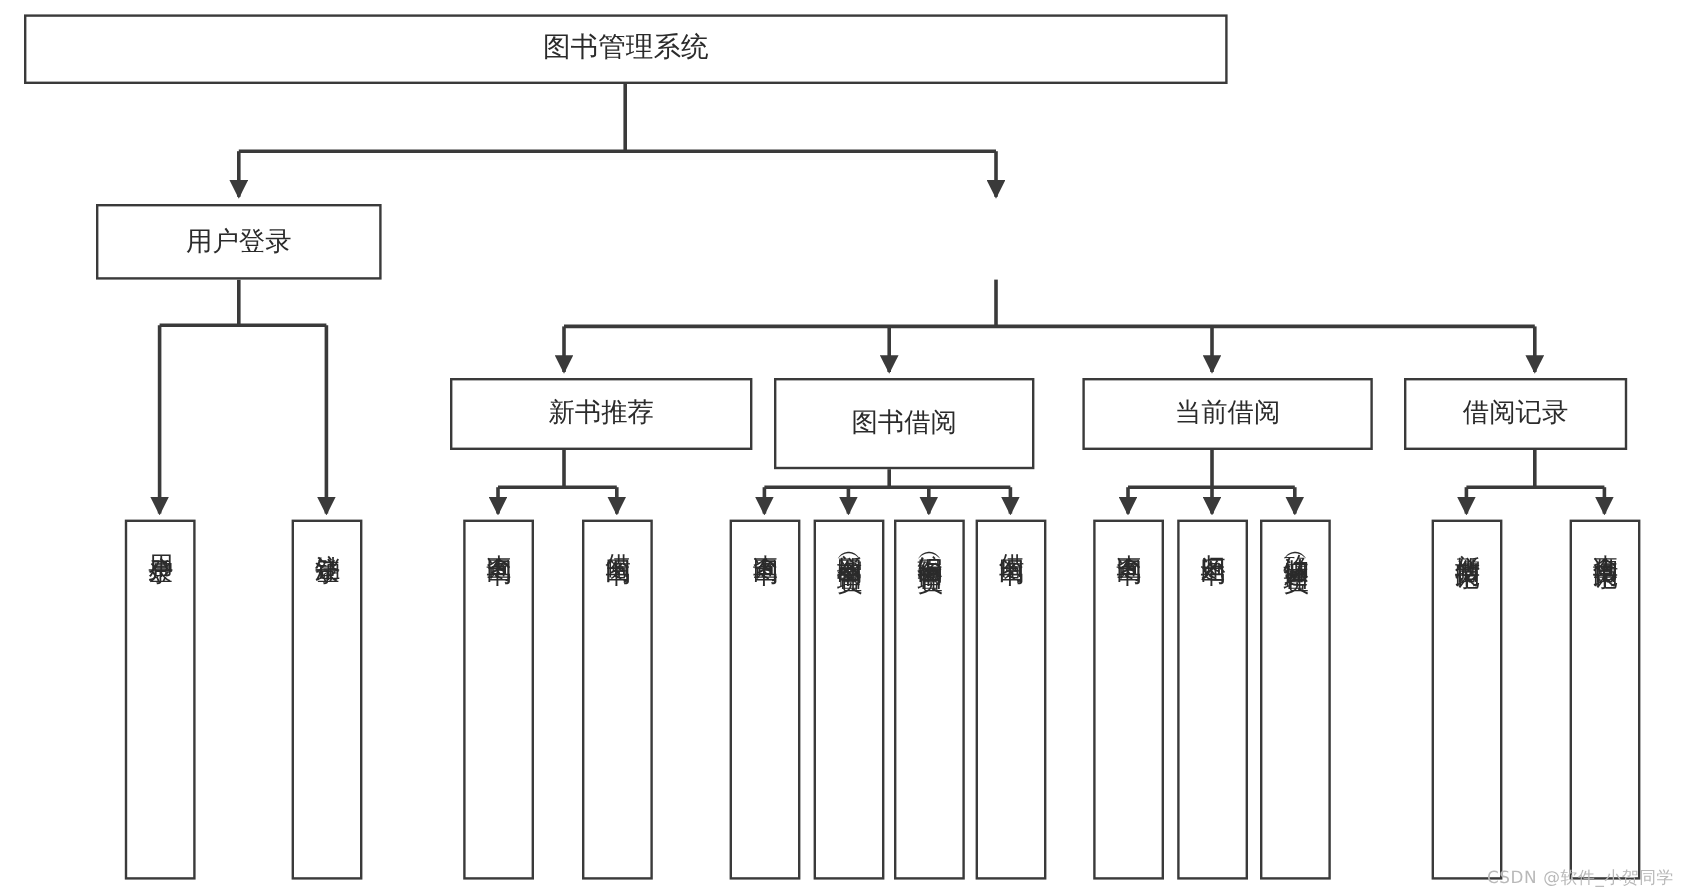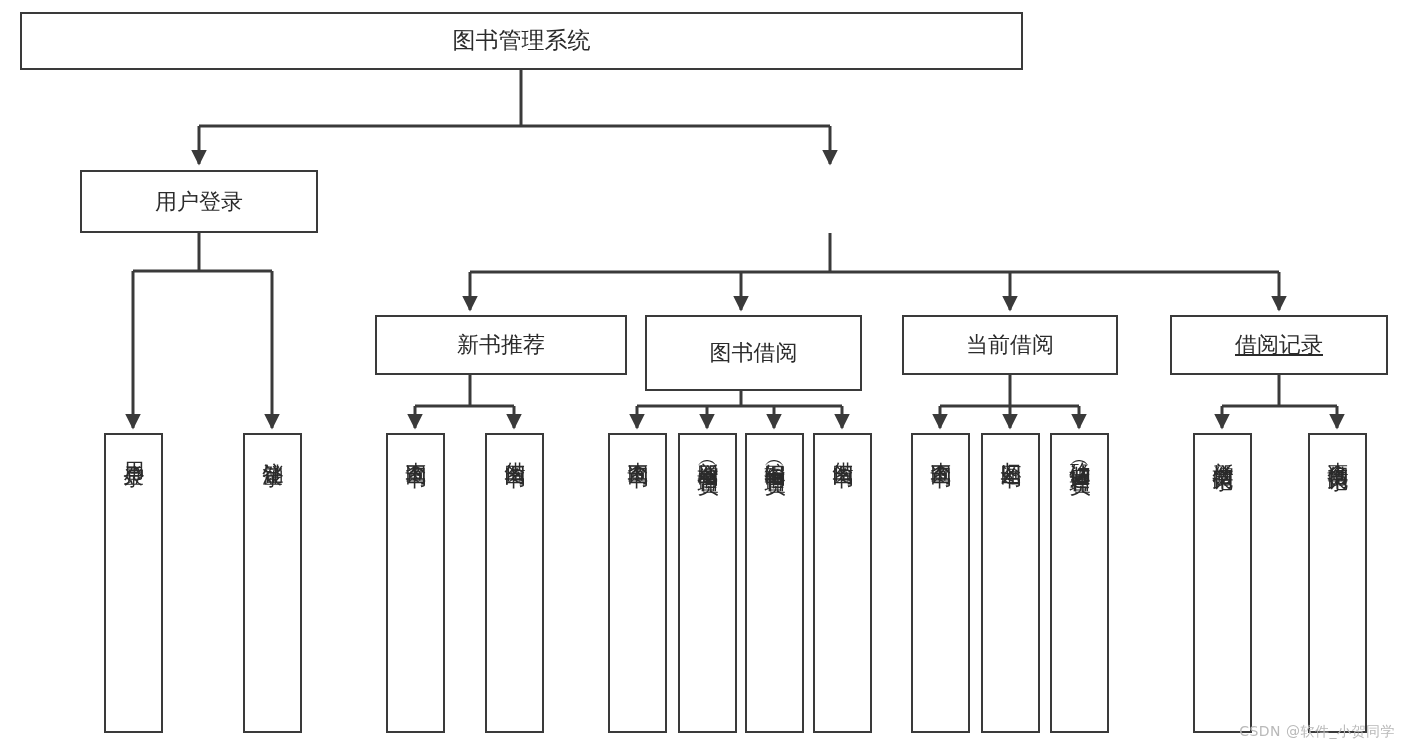--- a/index.html
+++ b/index.html
@@ -132,24 +132,24 @@
   <div class="node h" style="left:80px; top:170px; width:238px; height:63px;">
     <span>用户登录</span>
   </div>
 
   <div class="node h" style="left:362px; top:315px; width:252px; height:60px;margin-left:13px;">
     <span>新书推荐</span>
   </div>
   <div class="node h" style="left:633px; top:315px; width:217px; height:76px;margin-left:12px;">
     <span>图书借阅</span>
   </div>
-  <div class="node h" style="left:902px; top:315px; width:216px; height:60px;">
+  <div class="node h" style="left:902px; top:315px; width:242px; height:60px;">
     <span>当前借阅</span>
   </div>
-  <div class="node h" style="left:1170px; top:315px; width:218px; height:60px;text-decoration:underline;">
+  <div class="node h" style="left:1170px; top:315px; width:186px; height:60px;">
     <span>借阅记录</span>
   </div>
 
   <div class="node v" style="left:104px; top:433px; width:59px; height:300px;">
     <span class="vtext">用户登录</span>
   </div>
   <div class="node v" style="left:243px; top:433px; width:59px; height:300px;">
     <span class="vtext">注销登录</span>
   </div>
 

